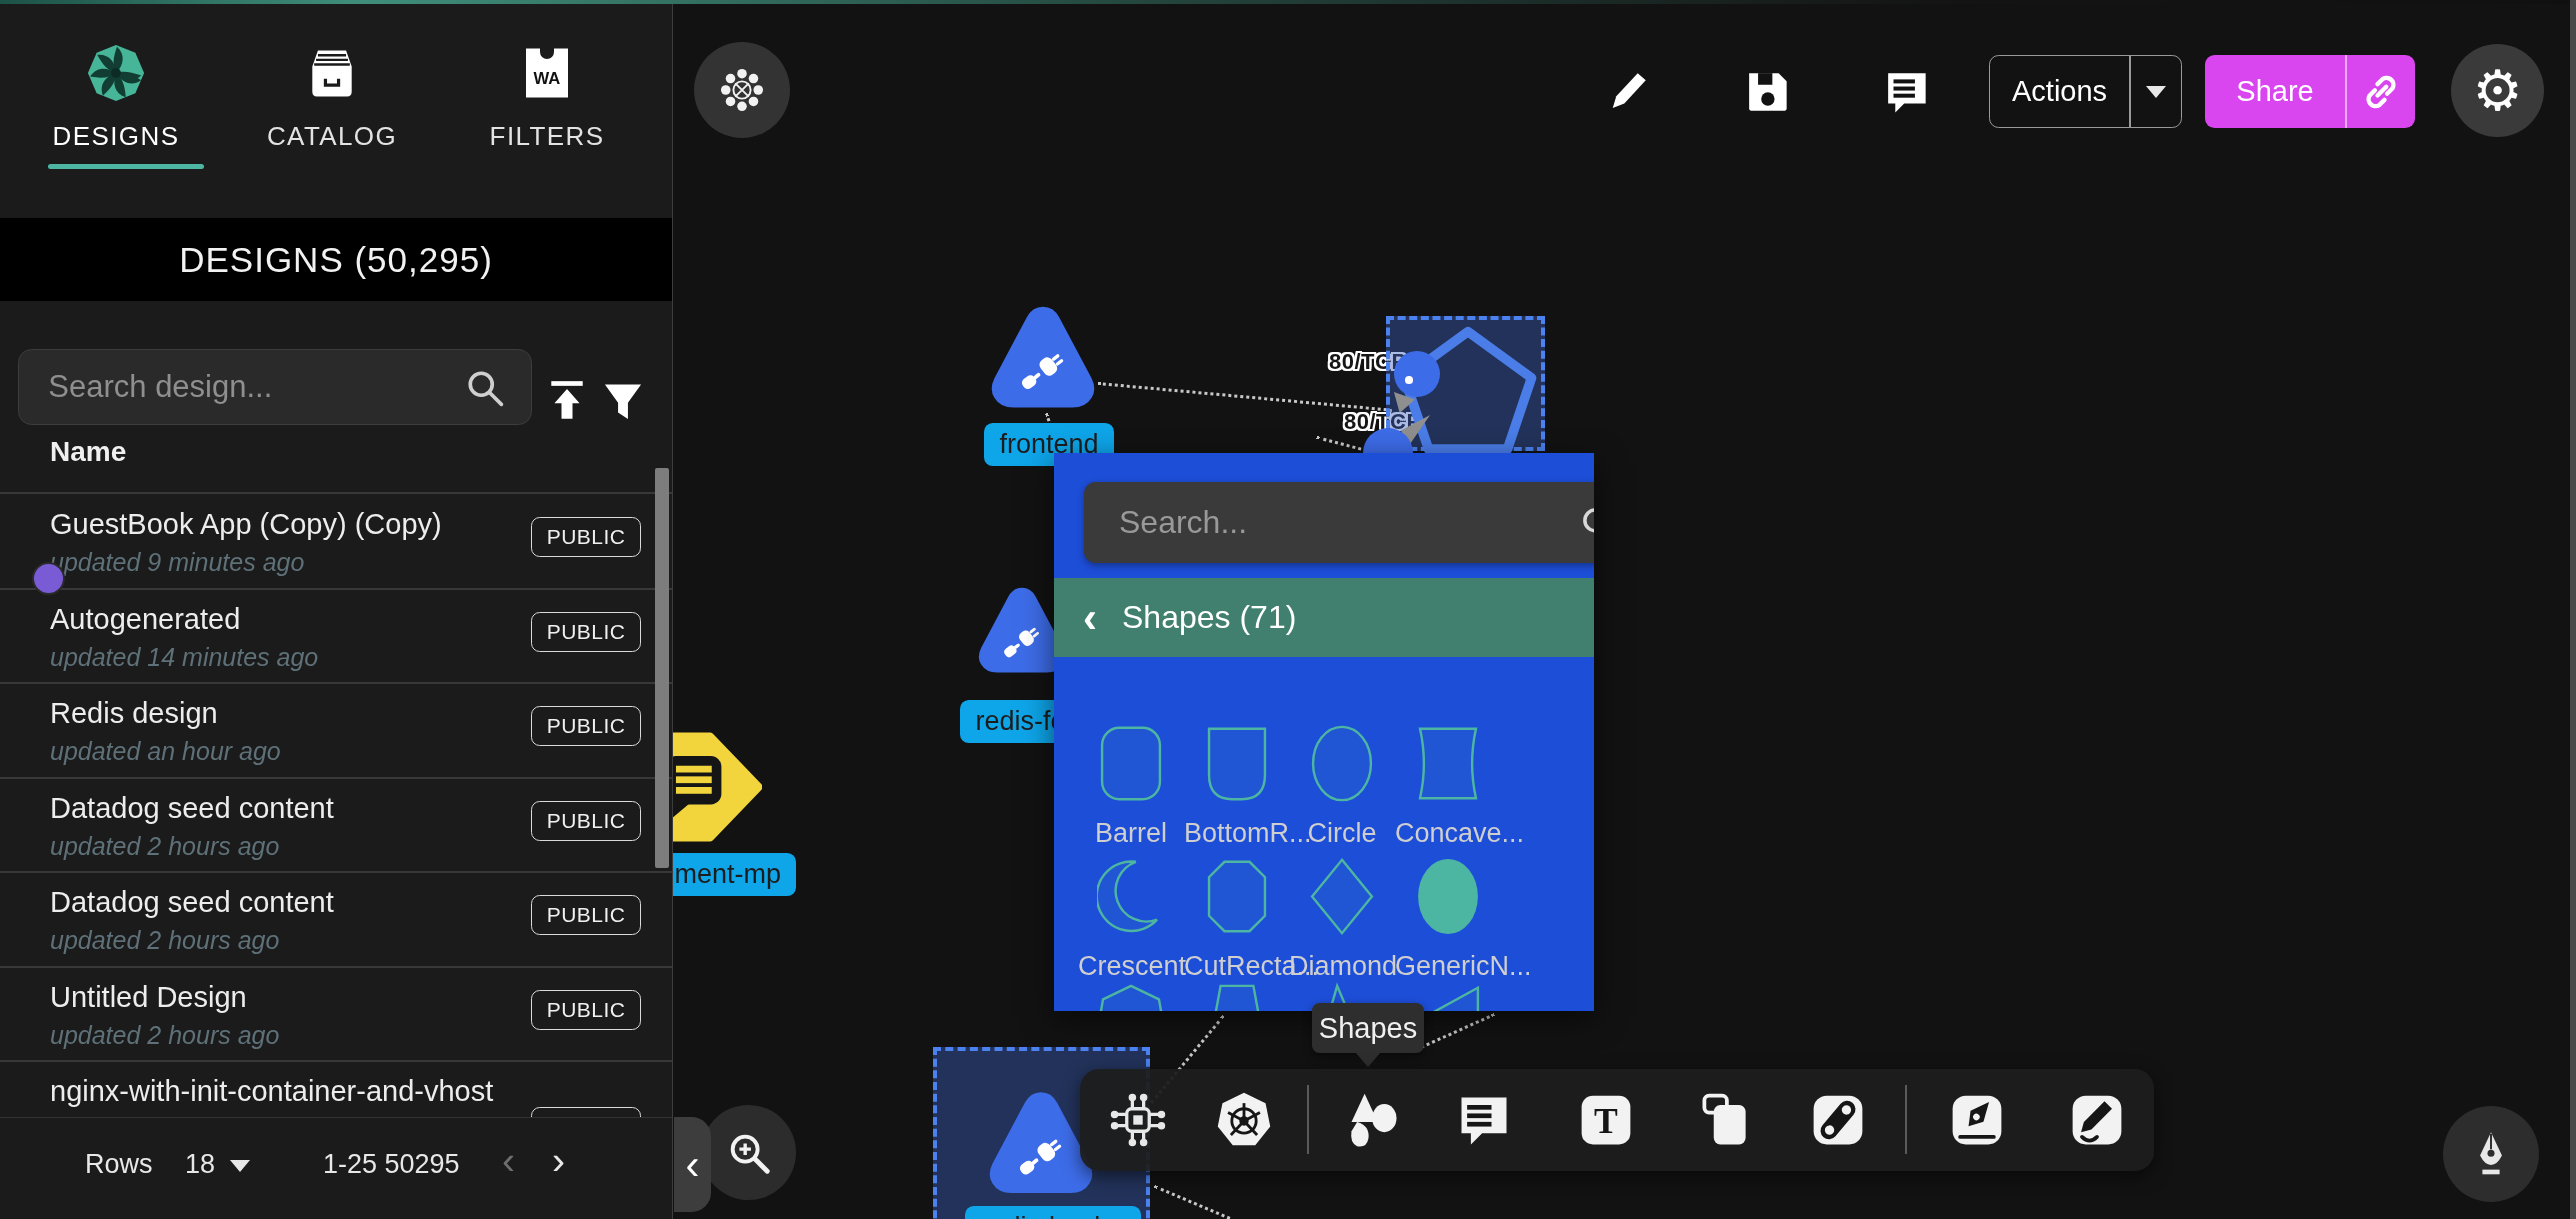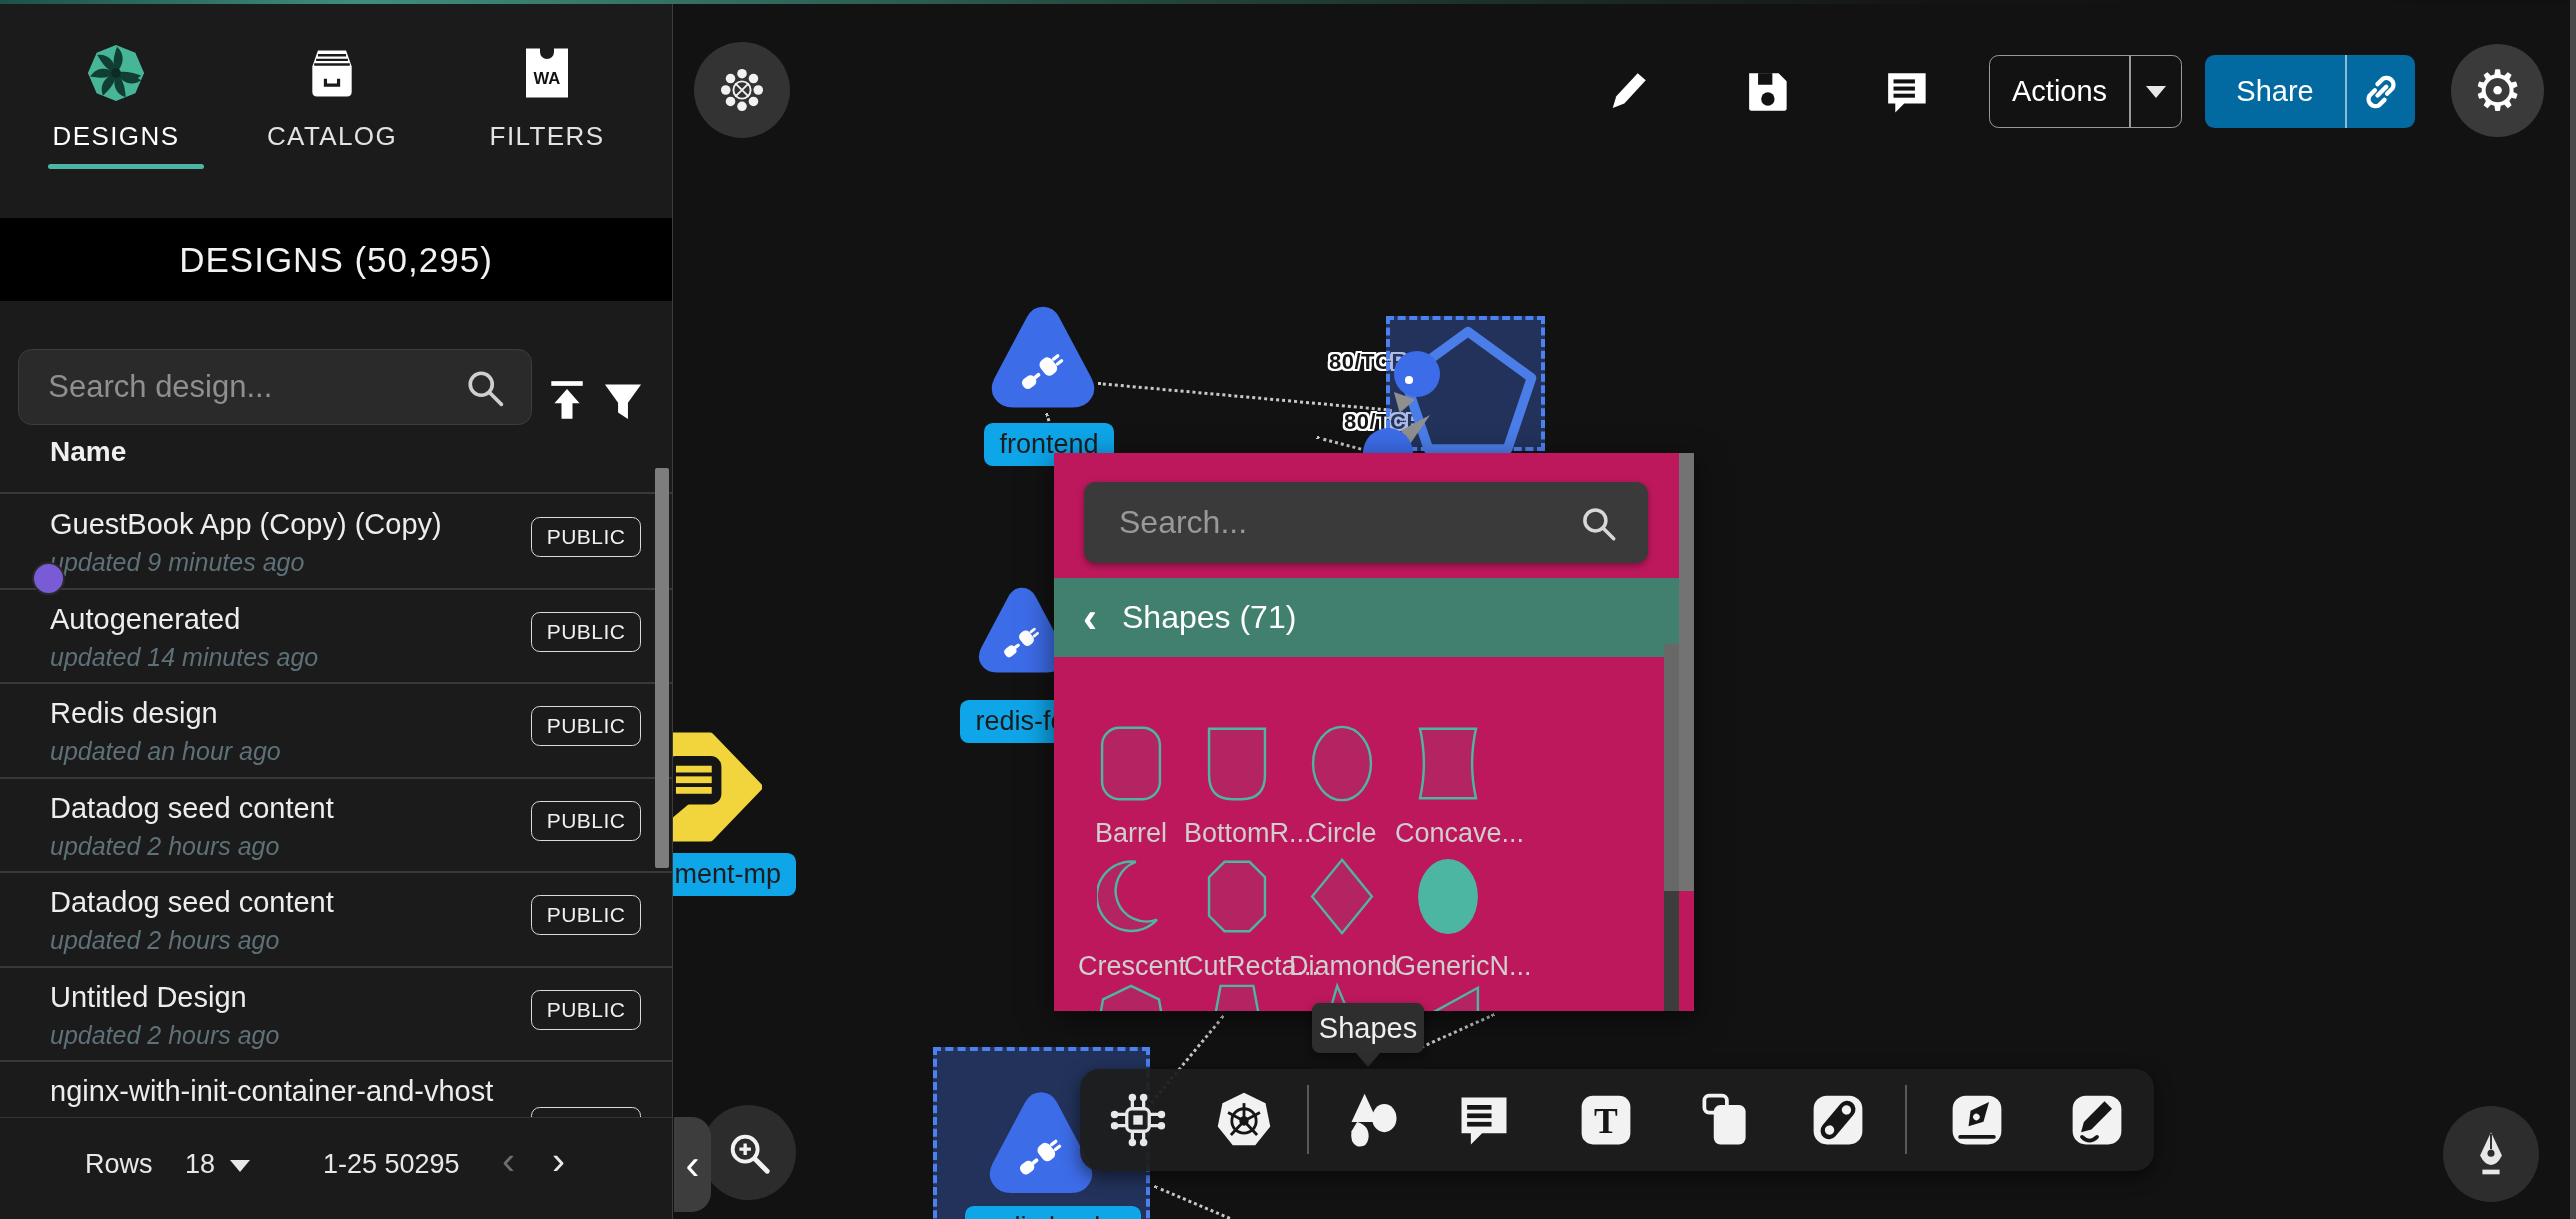--- a/index.html
+++ b/index.html
@@ -38,21 +38,21 @@
   
   .edge{position:absolute;height:0;border-top:3.9px dotted #c8c8c8;transform-origin:0 0;}
   .edgelabel{position:absolute;font-size:22px;font-weight:bold;color:#161616;letter-spacing:0.5px;
     text-shadow:-1.9px 0 #fff,1.9px 0 #fff,0 -1.9px #fff,0 1.9px #fff,-1.9px -1.9px #fff,1.9px 1.9px #fff,-1.9px 1.9px #fff,1.9px -1.9px #fff;}
   .nodelabel{position:absolute;background:#0ea5e9;color:#1d1d1d;font-size:27px;border-radius:8.7px;
     padding:5.8px 15.4px;white-space:nowrap;}
   .selrect{position:absolute;border:4.8px dashed #4b82f0;background:rgba(58,96,190,.42);box-sizing:border-box;}
   .circle-btn{position:absolute;border-radius:50%;display:flex;align-items:center;justify-content:center;}
 
   
-  .panel{left:1054px;top:453px;width:640px;height:558px;background:#be185d;box-shadow:0 7.7px 29px rgba(0,0,0,.55);overflow:hidden;}
+  .panel{left:1054px;top:453px;width:540px;height:558px;background:#1d4ed8;box-shadow:0 7.7px 29px rgba(0,0,0,.55);overflow:hidden;}
   .p-search{position:absolute;left:30px;top:29px;width:564px;height:81px;background:#3a3a3a;border-radius:11.6px;
     box-shadow:0 2.9px 7.7px rgba(0,0,0,.35);display:flex;align-items:center;box-sizing:border-box;}
   .p-search input{flex:1;margin-left:33px;border:none;outline:none;background:transparent;color:#cfcfcf;font-size:32px;font-family:"Liberation Sans",sans-serif;}
   .p-search input::placeholder{color:#999;}
   .p-teal{position:absolute;left:0;top:125px;width:625px;height:79px;background:#41806F;display:flex;align-items:center;}
   .p-teal .back{margin-left:29px;font-size:42px;font-weight:bold;color:#fff;line-height:0;}
   .p-teal .ptitle{margin-left:25px;font-size:32px;color:#fff;}
   .cell{position:absolute;width:106px;text-align:center;}
   .cell .clabel{display:block;margin-top:9.6px;font-size:27px;color:#cfcfcf;white-space:nowrap;}
   .pscroll-outer{position:absolute;left:625px;top:0;width:14.5px;height:438px;background:#737373;}
@@ -67,21 +67,21 @@
   .tooltip{left:1312px;top:1003px;width:112px;height:50px;background:#2e2e2e;border-radius:7.7px;
     display:flex;align-items:center;justify-content:center;font-size:29px;color:#f0f0f0;box-shadow:0 3.9px 9.6px rgba(0,0,0,.4);}
   .tooltip-arrow{left:1355px;top:1052px;width:0;height:0;border-left:13.5px solid transparent;border-right:13.5px solid transparent;border-top:15.4px solid #2e2e2e;}
 
   
   .actions-btn{left:1989px;top:55px;width:193px;height:73px;border:1.9px solid #9a9a9a;border-radius:9.6px;
     box-sizing:border-box;display:flex;align-items:center;background:transparent;}
   .actions-btn .alabel{flex:1;text-align:center;font-size:29px;color:#fff;}
   .actions-btn .adiv{width:1.9px;height:100%;background:#9a9a9a;}
   .actions-btn .acaret{width:50px;display:flex;align-items:center;justify-content:center;}
-  .share-btn{left:2205px;top:55px;width:210px;height:73px;background:#0369a1;border-radius:9.6px;display:flex;align-items:center;}
+  .share-btn{left:2205px;top:55px;width:210px;height:73px;background:#d946ef;border-radius:9.6px;display:flex;align-items:center;}
   .share-btn .slabel{flex:1;text-align:center;font-size:29px;color:#fff;}
   .share-btn .sdiv{width:1.9px;height:100%;background:rgba(255,255,255,.55);}
   .share-btn .slink{width:68px;display:flex;align-items:center;justify-content:center;}
 
   .right-scroll{left:2570px;top:0;width:5.8px;height:1219px;background:#4a4a4a;}
 </style>
 </head>
 <body>
 
 <div id="app">

